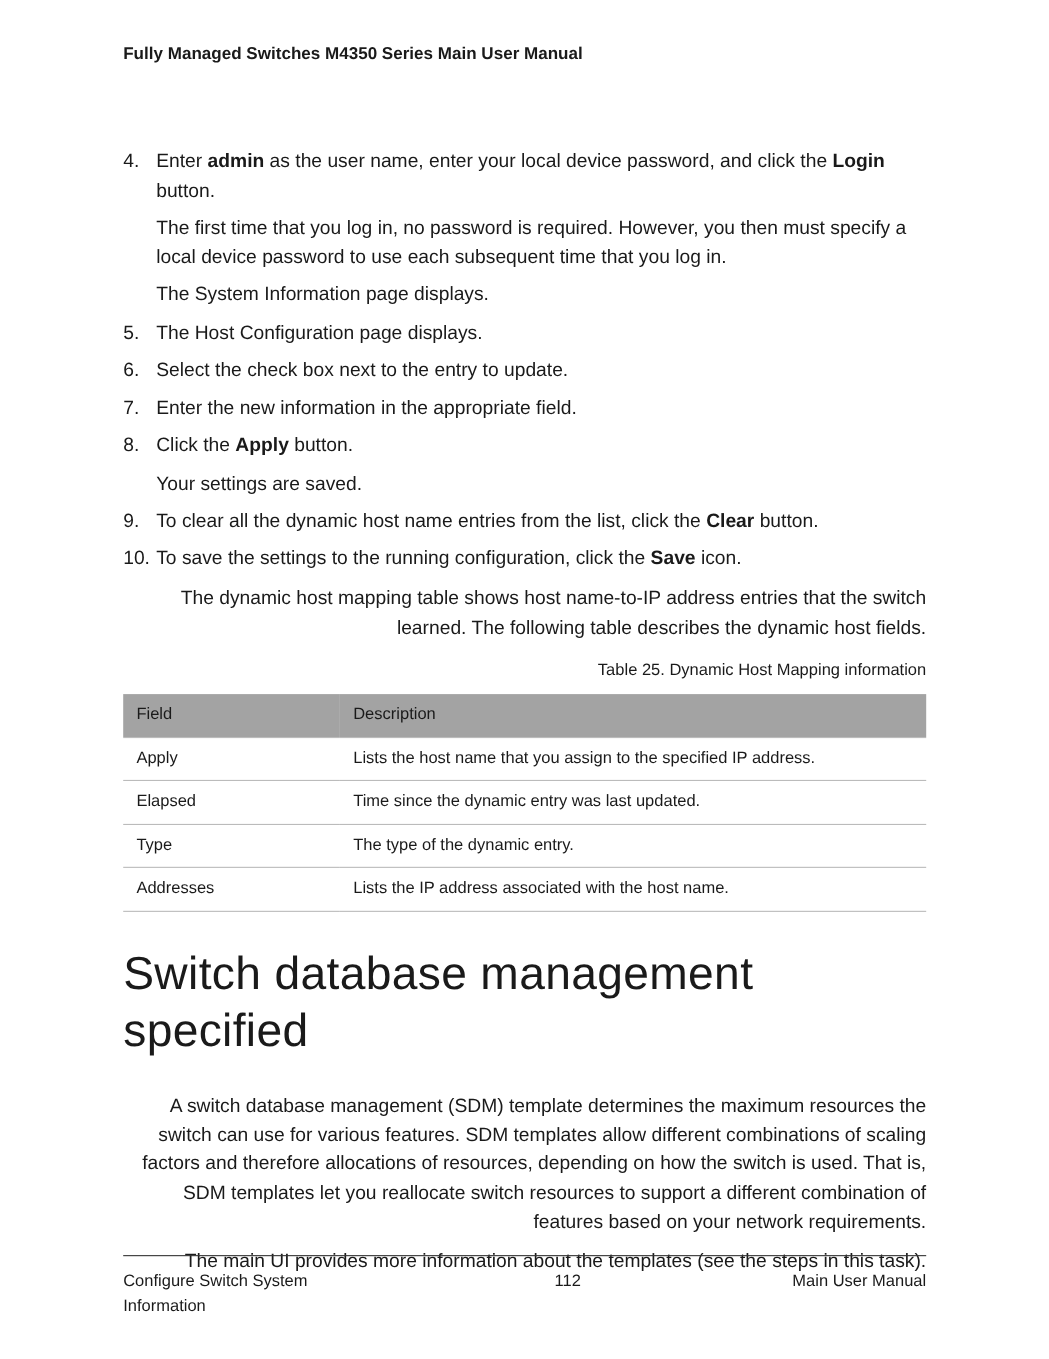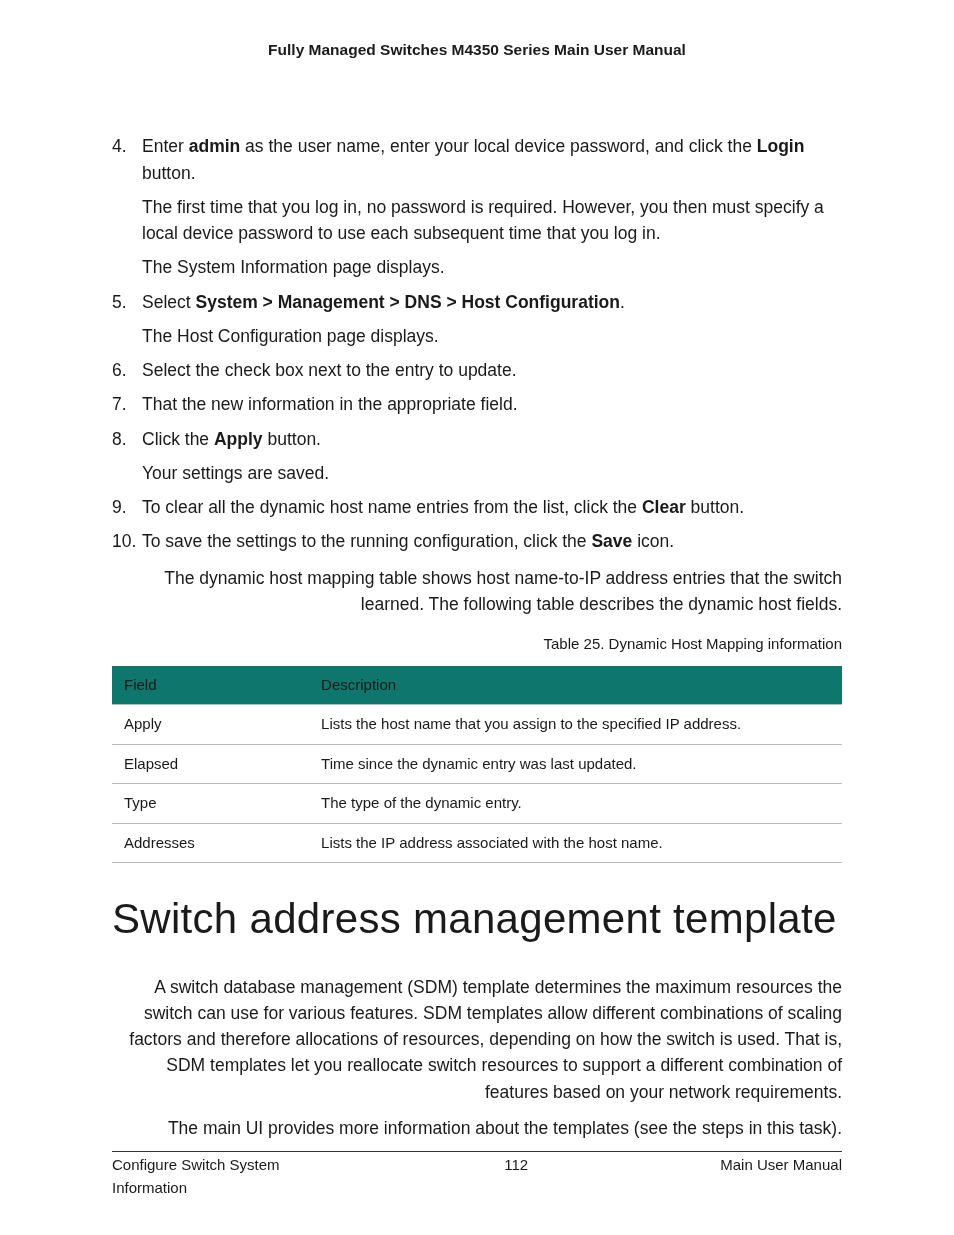--- a/index.html
+++ b/index.html
@@ -8,21 +8,20 @@
       background: #fff;
       color: #1a1a1a;
       width: 954px;
       height: 1235px;
       position: relative;
       padding: 38px 112px 0 112px;
       font-size: 17.5px;
       line-height: 1.5;
     }
     .doc-header {
-      text-align: center;
       font-weight: bold;
       font-size: 15.5px;
       margin-bottom: 72px;
       font-family: -apple-system, BlinkMacSystemFont, 'Segoe UI', Arial, sans-serif;
     }
     .content {
       font-family: -apple-system, BlinkMacSystemFont, 'Segoe UI', Arial, sans-serif;
     }
     ol.steps {
       list-style: none;
@@ -54,21 +53,21 @@
       text-align: right;
     }
     table.info-table {
       width: 100%;
       border-collapse: collapse;
       font-size: 15px;
     }
     table.info-table th {
       text-align: left;
       font-weight: normal;
-      background: #0f766e;
+      background: #a3a3a3;
       padding: 8px 10px 8px 12px;
       border-bottom: 1px solid #bbb;
     }
     table.info-table td {
       padding: 8px 10px 8px 12px;
       border-bottom: 1px solid #bbb;
     }
     table.info-table td:first-child, table.info-table th:first-child {
       width: 27%;
     }
@@ -79,21 +78,21 @@
       line-height: 1.25;
       margin: 30px 0 28px 0;
       letter-spacing: 0.3px;
     }
     .footer {
       position: absolute;
       bottom: 36px;
       left: 112px;
       right: 112px;
       border-top: 1px solid #333;
-      padding-top: 2px;
+      padding-top: 12px;
       display: flex;
       justify-content: space-between;
       font-size: 15px;
       font-family: -apple-system, BlinkMacSystemFont, 'Segoe UI', Arial, sans-serif;
     }
     .footer-left { width: 200px; }
     .footer-center { text-align: center; }
     .footer-right { text-align: right; }
     b { font-weight: 700; }
   </style>
@@ -106,30 +105,27 @@
 
   <ol class="steps">
     <li>
       <div>
         <span>Enter </span><b>admin</b><span> as the user name, enter your local device password, and click the </span><b>Login</b><span> button.</span>
       </div>
       <div class="step-detail">The first time that you log in, no password is required. However, you then must specify a local device password to use each subsequent time that you log in.</div>
       <div class="step-detail">The System Information page displays.</div>
     </li>
     <li>
-      <div>
-        <span>Select </span><b>System &gt; Management &gt; DNS &gt; Host Configuration</b><span>.</span>
-      </div>
       <div class="step-detail">The Host Configuration page displays.</div>
     </li>
     <li>
       <span>Select the check box next to the entry to update.</span>
     </li>
     <li>
-      <span>That the new information in the appropriate field.</span>
+      <span>Enter the new information in the appropriate field.</span>
     </li>
     <li>
       <div>
         <span>Click the </span><b>Apply</b><span> button.</span>
       </div>
       <div class="step-detail">Your settings are saved.</div>
     </li>
     <li>
       <span>To clear all the dynamic host name entries from the list, click the </span><b>Clear</b><span> button.</span>
     </li>
@@ -162,21 +158,21 @@
         <td>Type</td>
         <td>The type of the dynamic entry.</td>
       </tr>
       <tr>
         <td>Addresses</td>
         <td>Lists the IP address associated with the host name.</td>
       </tr>
     </tbody>
   </table>
 
-  <h1 class="section-title">Switch address management template</h1>
+  <h1 class="section-title">Switch database management specified</h1>
 
   <p class="para">A switch database management (SDM) template determines the maximum resources the switch can use for various features. SDM templates allow different combinations of scaling factors and therefore allocations of resources, depending on how the switch is used. That is, SDM templates let you reallocate switch resources to support a different combination of features based on your network requirements.</p>
   <p class="para">The main UI provides more information about the templates (see the steps in this task).</p>
 
 </div>
 
 <div class="footer">
   <div class="footer-left">Configure Switch System Information</div>
   <div class="footer-center">112</div>
   <div class="footer-right">Main User Manual</div>

